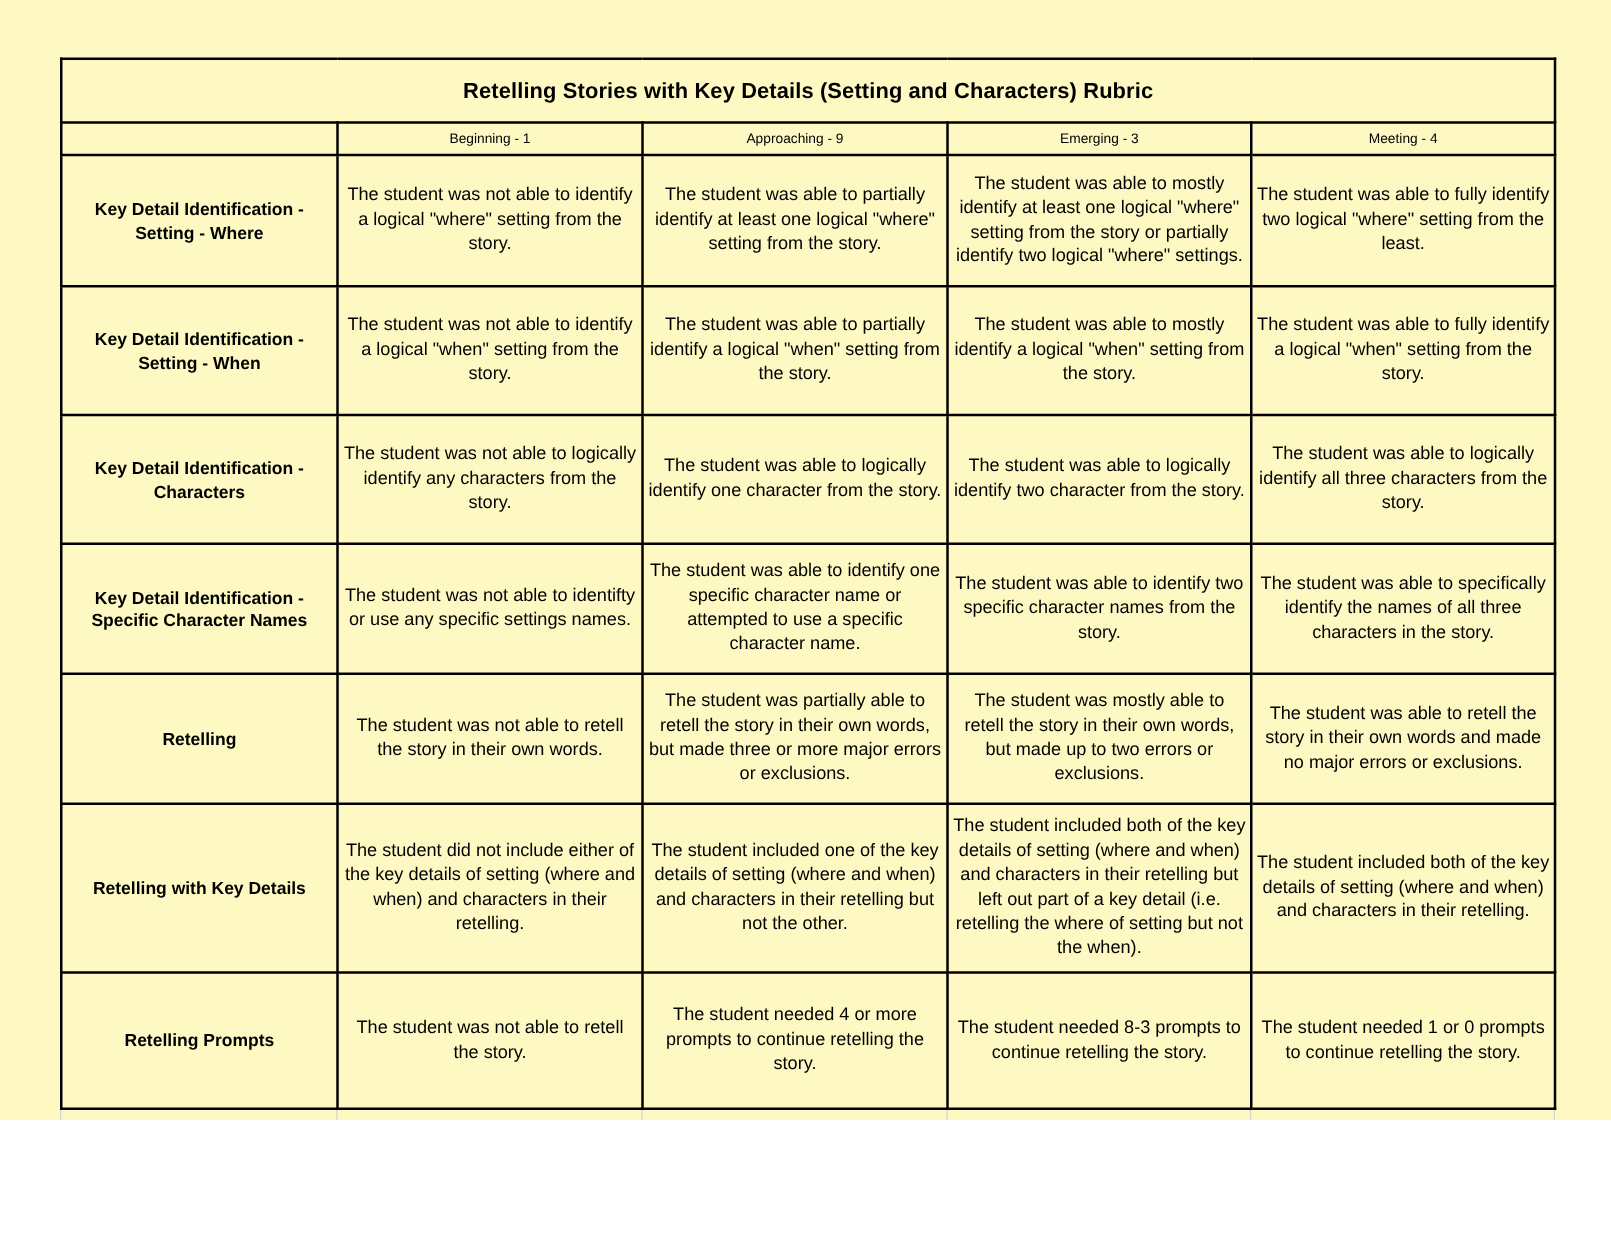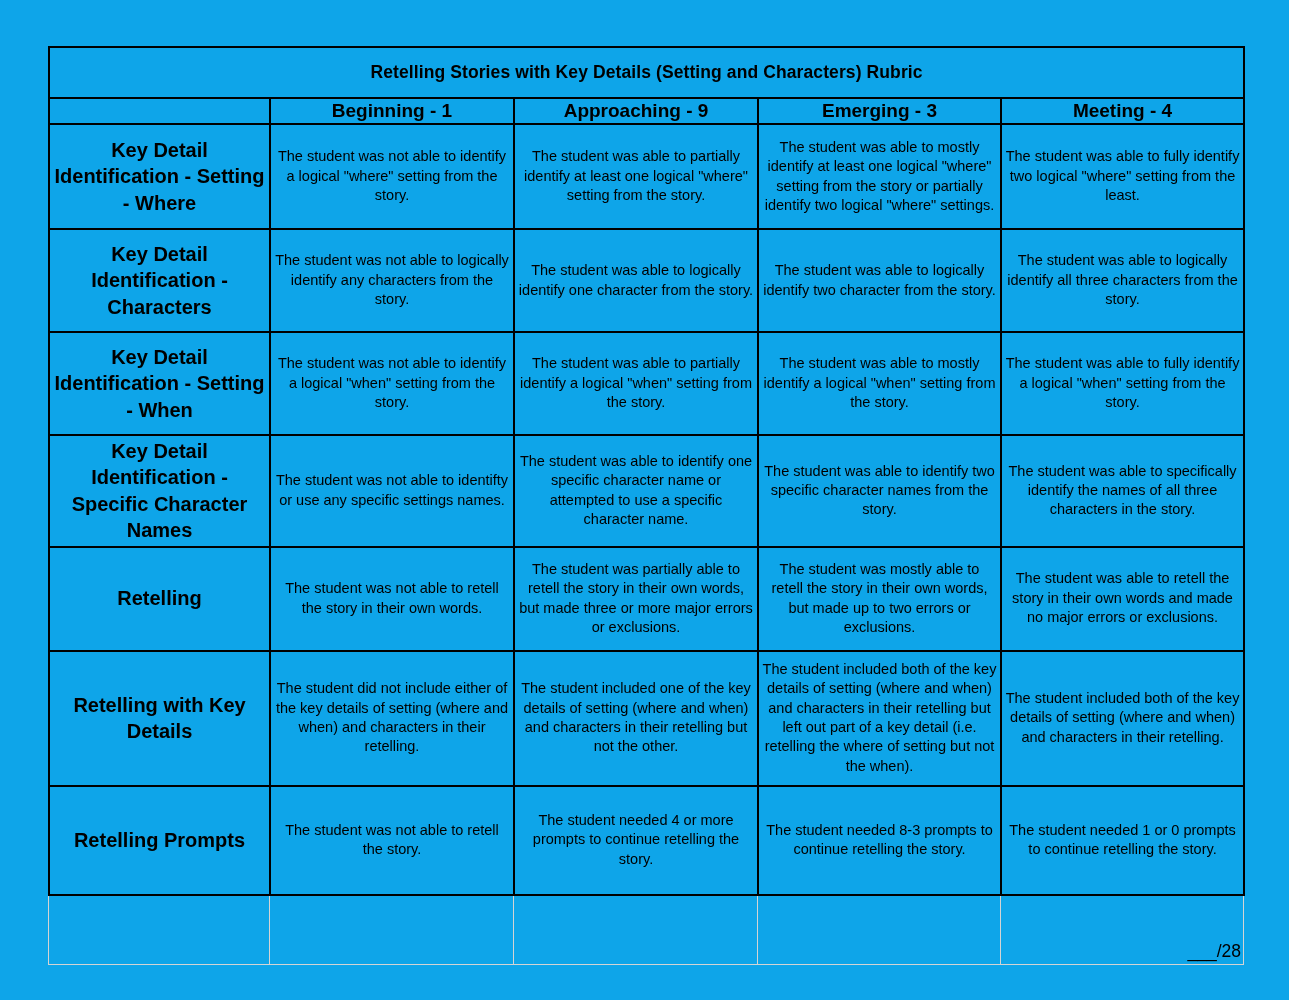--- a/index.html
+++ b/index.html
@@ -5,22 +5,22 @@
   html, body {
     margin: 0;
     padding: 0;
     background: #ffffff;
     font-family: "Liberation Sans", sans-serif;
     color: #000000;
   }
   .page {
     position: relative;
     width: 1289px;
-    height: 1000px;
-    background: #0ea5e9;
+    height: 896px;
+    background: #fef9c3;
     overflow: hidden;
   }
   .rubric-wrap {
     position: absolute;
     left: 48px;
     top: 46px;
     width: 1195px;
   }
   table.rubric {
     border-collapse: collapse;
@@ -35,26 +35,26 @@
     overflow: hidden;
   }
   tr.title-row { height: 51px; }
   tr.title-row th {
     font-size: 17.5px;
     font-weight: bold;
     letter-spacing: 0.1px;
   }
   tr.header-row { height: 26px; }
   tr.header-row th {
-    font-size: 19px;
-    font-weight: bold;
+    font-size: 11px;
+    font-weight: normal;
     padding: 1px 3px;
   }
   tbody th.row-label {
-    font-size: 20px;
+    font-size: 14px;
     font-weight: bold;
     line-height: 1.32;
   }
   tbody td.rubric-cell {
     font-size: 14.5px;
     font-weight: normal;
     line-height: 1.34;
   }
   
   table.score {
@@ -103,32 +103,32 @@
       </thead>
       <tbody>
           <tr style="height: 105px;">
             <th class="row-label">Key Detail Identification - Setting - Where</th>
             <td class="rubric-cell">The student was not able to identify a logical "where" setting from the story.</td>
             <td class="rubric-cell">The student was able to partially identify at least one logical "where" setting from the story.</td>
             <td class="rubric-cell">The student was able to mostly identify at least one logical "where" setting from the story or partially identify two logical "where" settings.</td>
             <td class="rubric-cell">The student was able to fully identify two logical "where" setting from the least.</td>
           </tr>
           <tr style="height: 103px;">
+            <th class="row-label">Key Detail Identification - Setting - When</th>
+            <td class="rubric-cell">The student was not able to identify a logical "when" setting from the story.</td>
+            <td class="rubric-cell">The student was able to partially identify a logical "when" setting from the story.</td>
+            <td class="rubric-cell">The student was able to mostly identify a logical "when" setting from the story.</td>
+            <td class="rubric-cell">The student was able to fully identify a logical "when" setting from the story.</td>
+          </tr>
+          <tr style="height: 103px;">
             <th class="row-label">Key Detail Identification - Characters</th>
             <td class="rubric-cell">The student was not able to logically identify any characters from the story.</td>
             <td class="rubric-cell">The student was able to logically identify one character from the story.</td>
             <td class="rubric-cell">The student was able to logically identify two character from the story.</td>
             <td class="rubric-cell">The student was able to logically identify all three characters from the story.</td>
-          </tr>
-          <tr style="height: 103px;">
-            <th class="row-label">Key Detail Identification - Setting - When</th>
-            <td class="rubric-cell">The student was not able to identify a logical "when" setting from the story.</td>
-            <td class="rubric-cell">The student was able to partially identify a logical "when" setting from the story.</td>
-            <td class="rubric-cell">The student was able to mostly identify a logical "when" setting from the story.</td>
-            <td class="rubric-cell">The student was able to fully identify a logical "when" setting from the story.</td>
           </tr>
           <tr style="height: 104px;">
             <th class="row-label">Key Detail Identification - Specific Character Names</th>
             <td class="rubric-cell">The student was not able to identifty or use any specific settings names.</td>
             <td class="rubric-cell">The student was able to identify one specific character name or attempted to use a specific character name.</td>
             <td class="rubric-cell">The student was able to identify two specific character names from the story.</td>
             <td class="rubric-cell">The student was able to specifically identify the names of all three characters in the story.</td>
           </tr>
           <tr style="height: 104px;">
             <th class="row-label">Retelling</th>

